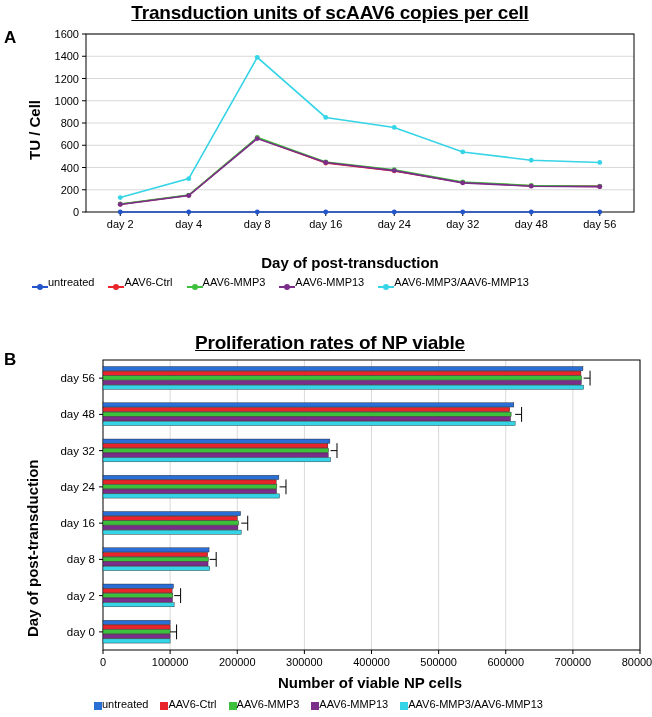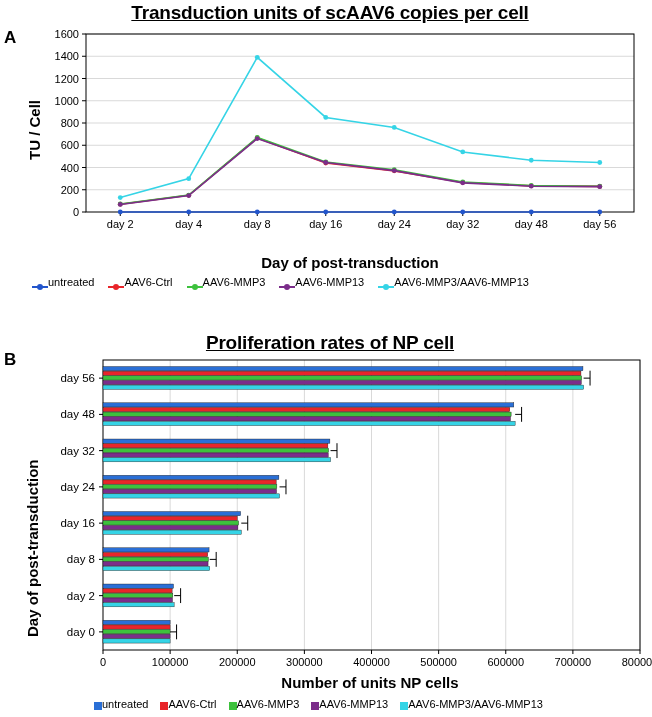--- a/index.html
+++ b/index.html
@@ -137,21 +137,21 @@
       </div>
       <div class="legend-item">
         <span class="legend-swatch legend-line" style="background: rgb(53, 212, 230); color: rgb(53, 212, 230);"></span>
         <span>AAV6-MMP3/AAV6-MMP13</span>
       </div>
     </div>
 </div>
 
 <div class="panel" id="panelB" style="top:332px;height:385px;">
   <div class="panel-letter" style="left:4px;top:18px;">B</div>
-  <div class="chart-title" style="position:absolute;left:20px;top:0px;width:620px;">Proliferation rates of NP cell</div>
+  <div class="chart-title" style="position:absolute;left:20px;top:0px;width:620px;">Proliferation rates of NP viable</div>
   <div class="plot-wrap" style="position:absolute;left:0;top:22px;width:652px;height:318px;">
     <svg id="svgB" width="652" height="318">
         <line x1="170.125" x2="170.125" y1="6" y2="296" stroke="#d9d9d9" stroke-width="1"></line>
         <line x1="237.25" x2="237.25" y1="6" y2="296" stroke="#d9d9d9" stroke-width="1"></line>
         <line x1="304.375" x2="304.375" y1="6" y2="296" stroke="#d9d9d9" stroke-width="1"></line>
         <line x1="371.5" x2="371.5" y1="6" y2="296" stroke="#d9d9d9" stroke-width="1"></line>
         <line x1="438.625" x2="438.625" y1="6" y2="296" stroke="#d9d9d9" stroke-width="1"></line>
         <line x1="505.75" x2="505.75" y1="6" y2="296" stroke="#d9d9d9" stroke-width="1"></line>
         <line x1="572.875" x2="572.875" y1="6" y2="296" stroke="#d9d9d9" stroke-width="1"></line>
         <line x1="640" x2="640" y1="6" y2="296" stroke="#d9d9d9" stroke-width="1"></line>
@@ -242,21 +242,21 @@
         <text x="438.625" y="312" text-anchor="middle" font-size="11" font-family="Liberation Sans, sans-serif" fill="#000">500000</text>
         <line x1="505.75" x2="505.75" y1="296" y2="300" stroke="#000" stroke-width="1"></line>
         <text x="505.75" y="312" text-anchor="middle" font-size="11" font-family="Liberation Sans, sans-serif" fill="#000">600000</text>
         <line x1="572.875" x2="572.875" y1="296" y2="300" stroke="#000" stroke-width="1"></line>
         <text x="572.875" y="312" text-anchor="middle" font-size="11" font-family="Liberation Sans, sans-serif" fill="#000">700000</text>
         <line x1="640" x2="640" y1="296" y2="300" stroke="#000" stroke-width="1"></line>
         <text x="640" y="312" text-anchor="middle" font-size="11" font-family="Liberation Sans, sans-serif" fill="#000">800000</text>
       </svg>
   </div>
   <div class="axis-label-y" style="left:24px;top:305px;transform:rotate(-90deg);font-size:15px;">Day of post-transduction</div>
-  <div class="axis-label-x" style="left:150px;top:342px;width:440px;font-size:15px;">Number of units NP cells</div>
+  <div class="axis-label-x" style="left:150px;top:342px;width:440px;font-size:15px;">Number of viable NP cells</div>
   <div class="legend" id="legendB" style="left:94px;top:366px;gap:12px;">
       <div class="legend-item">
         <span class="legend-swatch legend-square" style="background: rgb(42, 111, 214); color: rgb(42, 111, 214);"></span>
         <span>untreated</span>
       </div>
       <div class="legend-item">
         <span class="legend-swatch legend-square" style="background: rgb(232, 37, 42); color: rgb(232, 37, 42);"></span>
         <span>AAV6-Ctrl</span>
       </div>
       <div class="legend-item">

